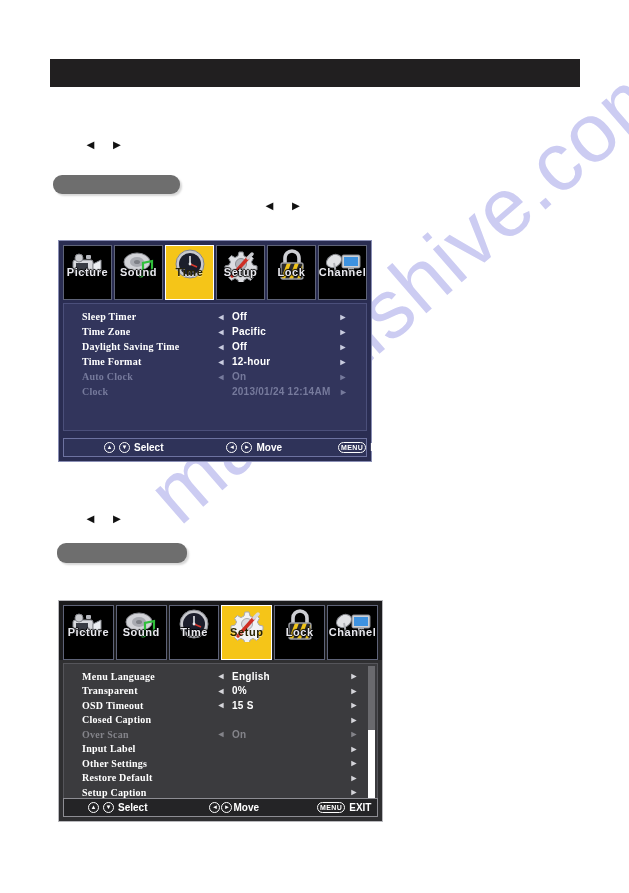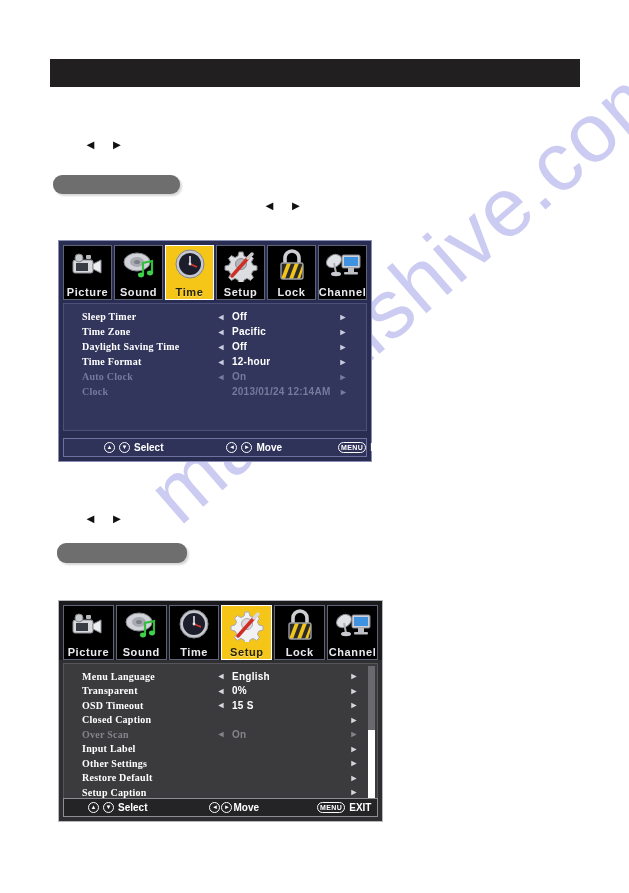--- a/index.html
+++ b/index.html
@@ -96,21 +96,21 @@
   }
   .osd-tab {
     flex: 1 1 0;
     height: 55px;
     background: #000000;
     border: 1px solid #5e6378;
     box-sizing: border-box;
     position: relative;
     display: flex;
     flex-direction: column;
-    justify-content: flex-end;
+    justify-content: center;
     align-items: center;
     overflow: hidden;
   }
   .osd-tab.active {
     background: #f5c518;
     border-color: #ffffff;
   }
   .tab-icon {
     position: absolute;
     left: 50%;

